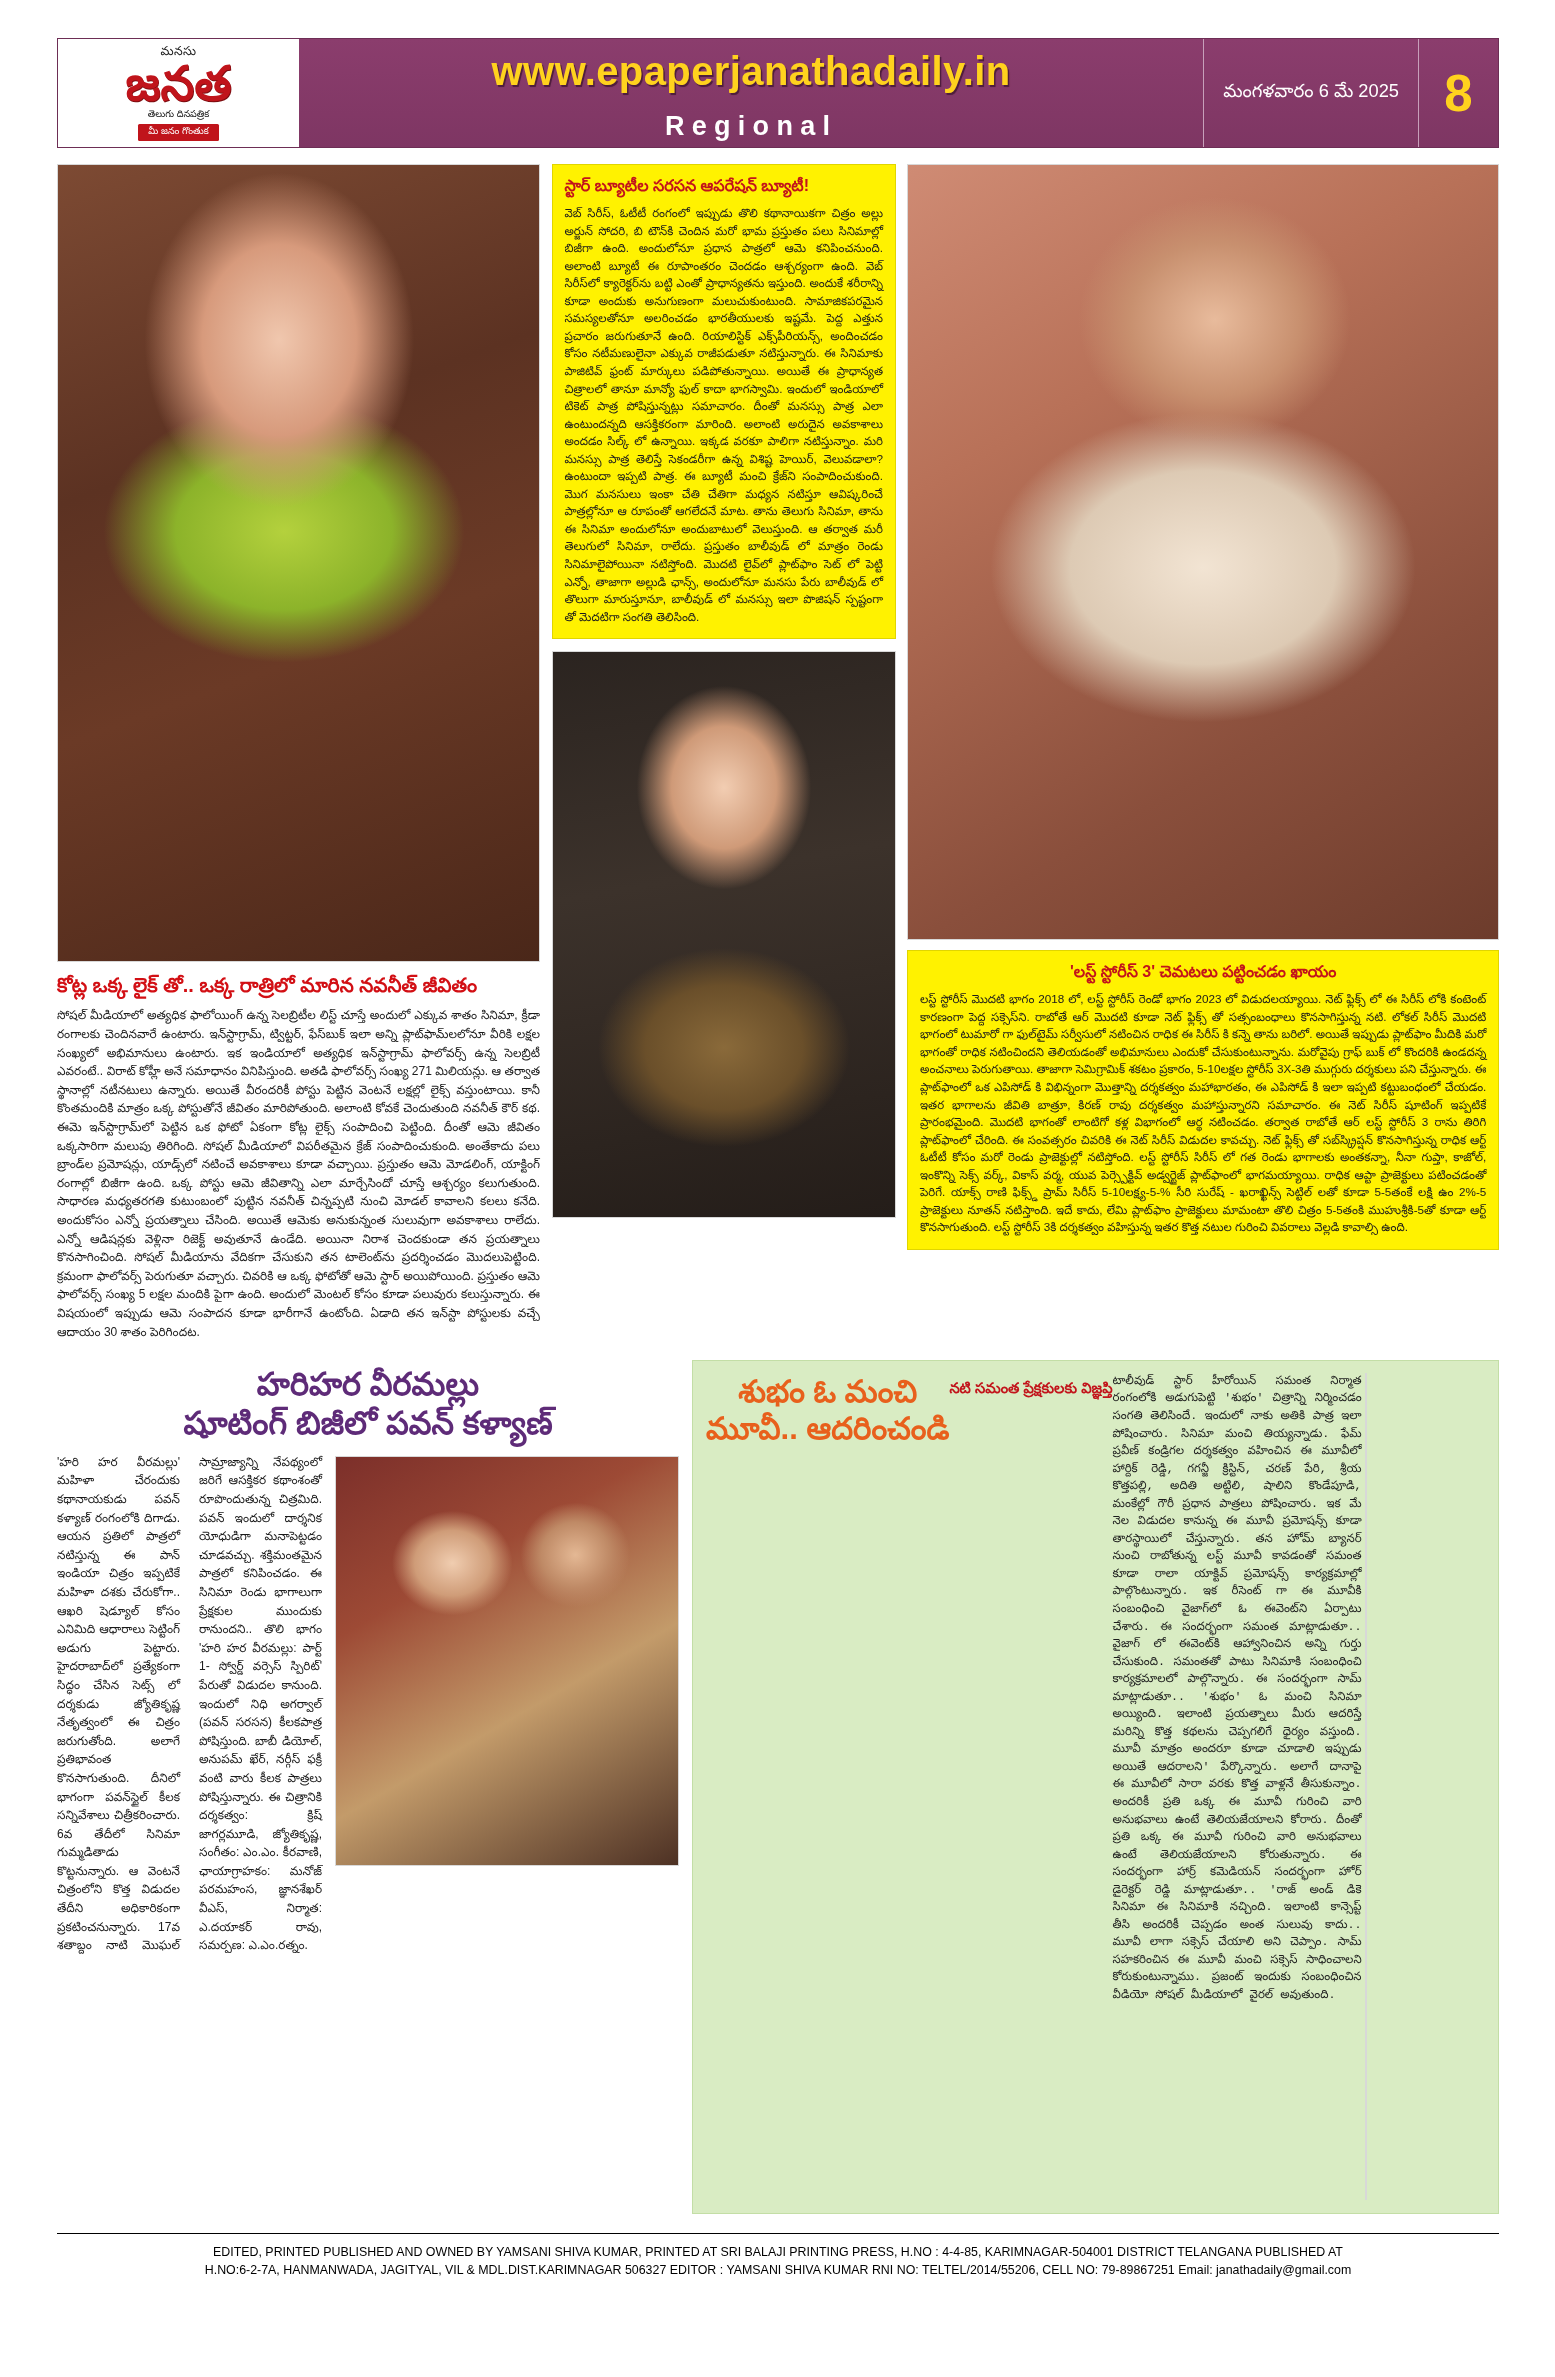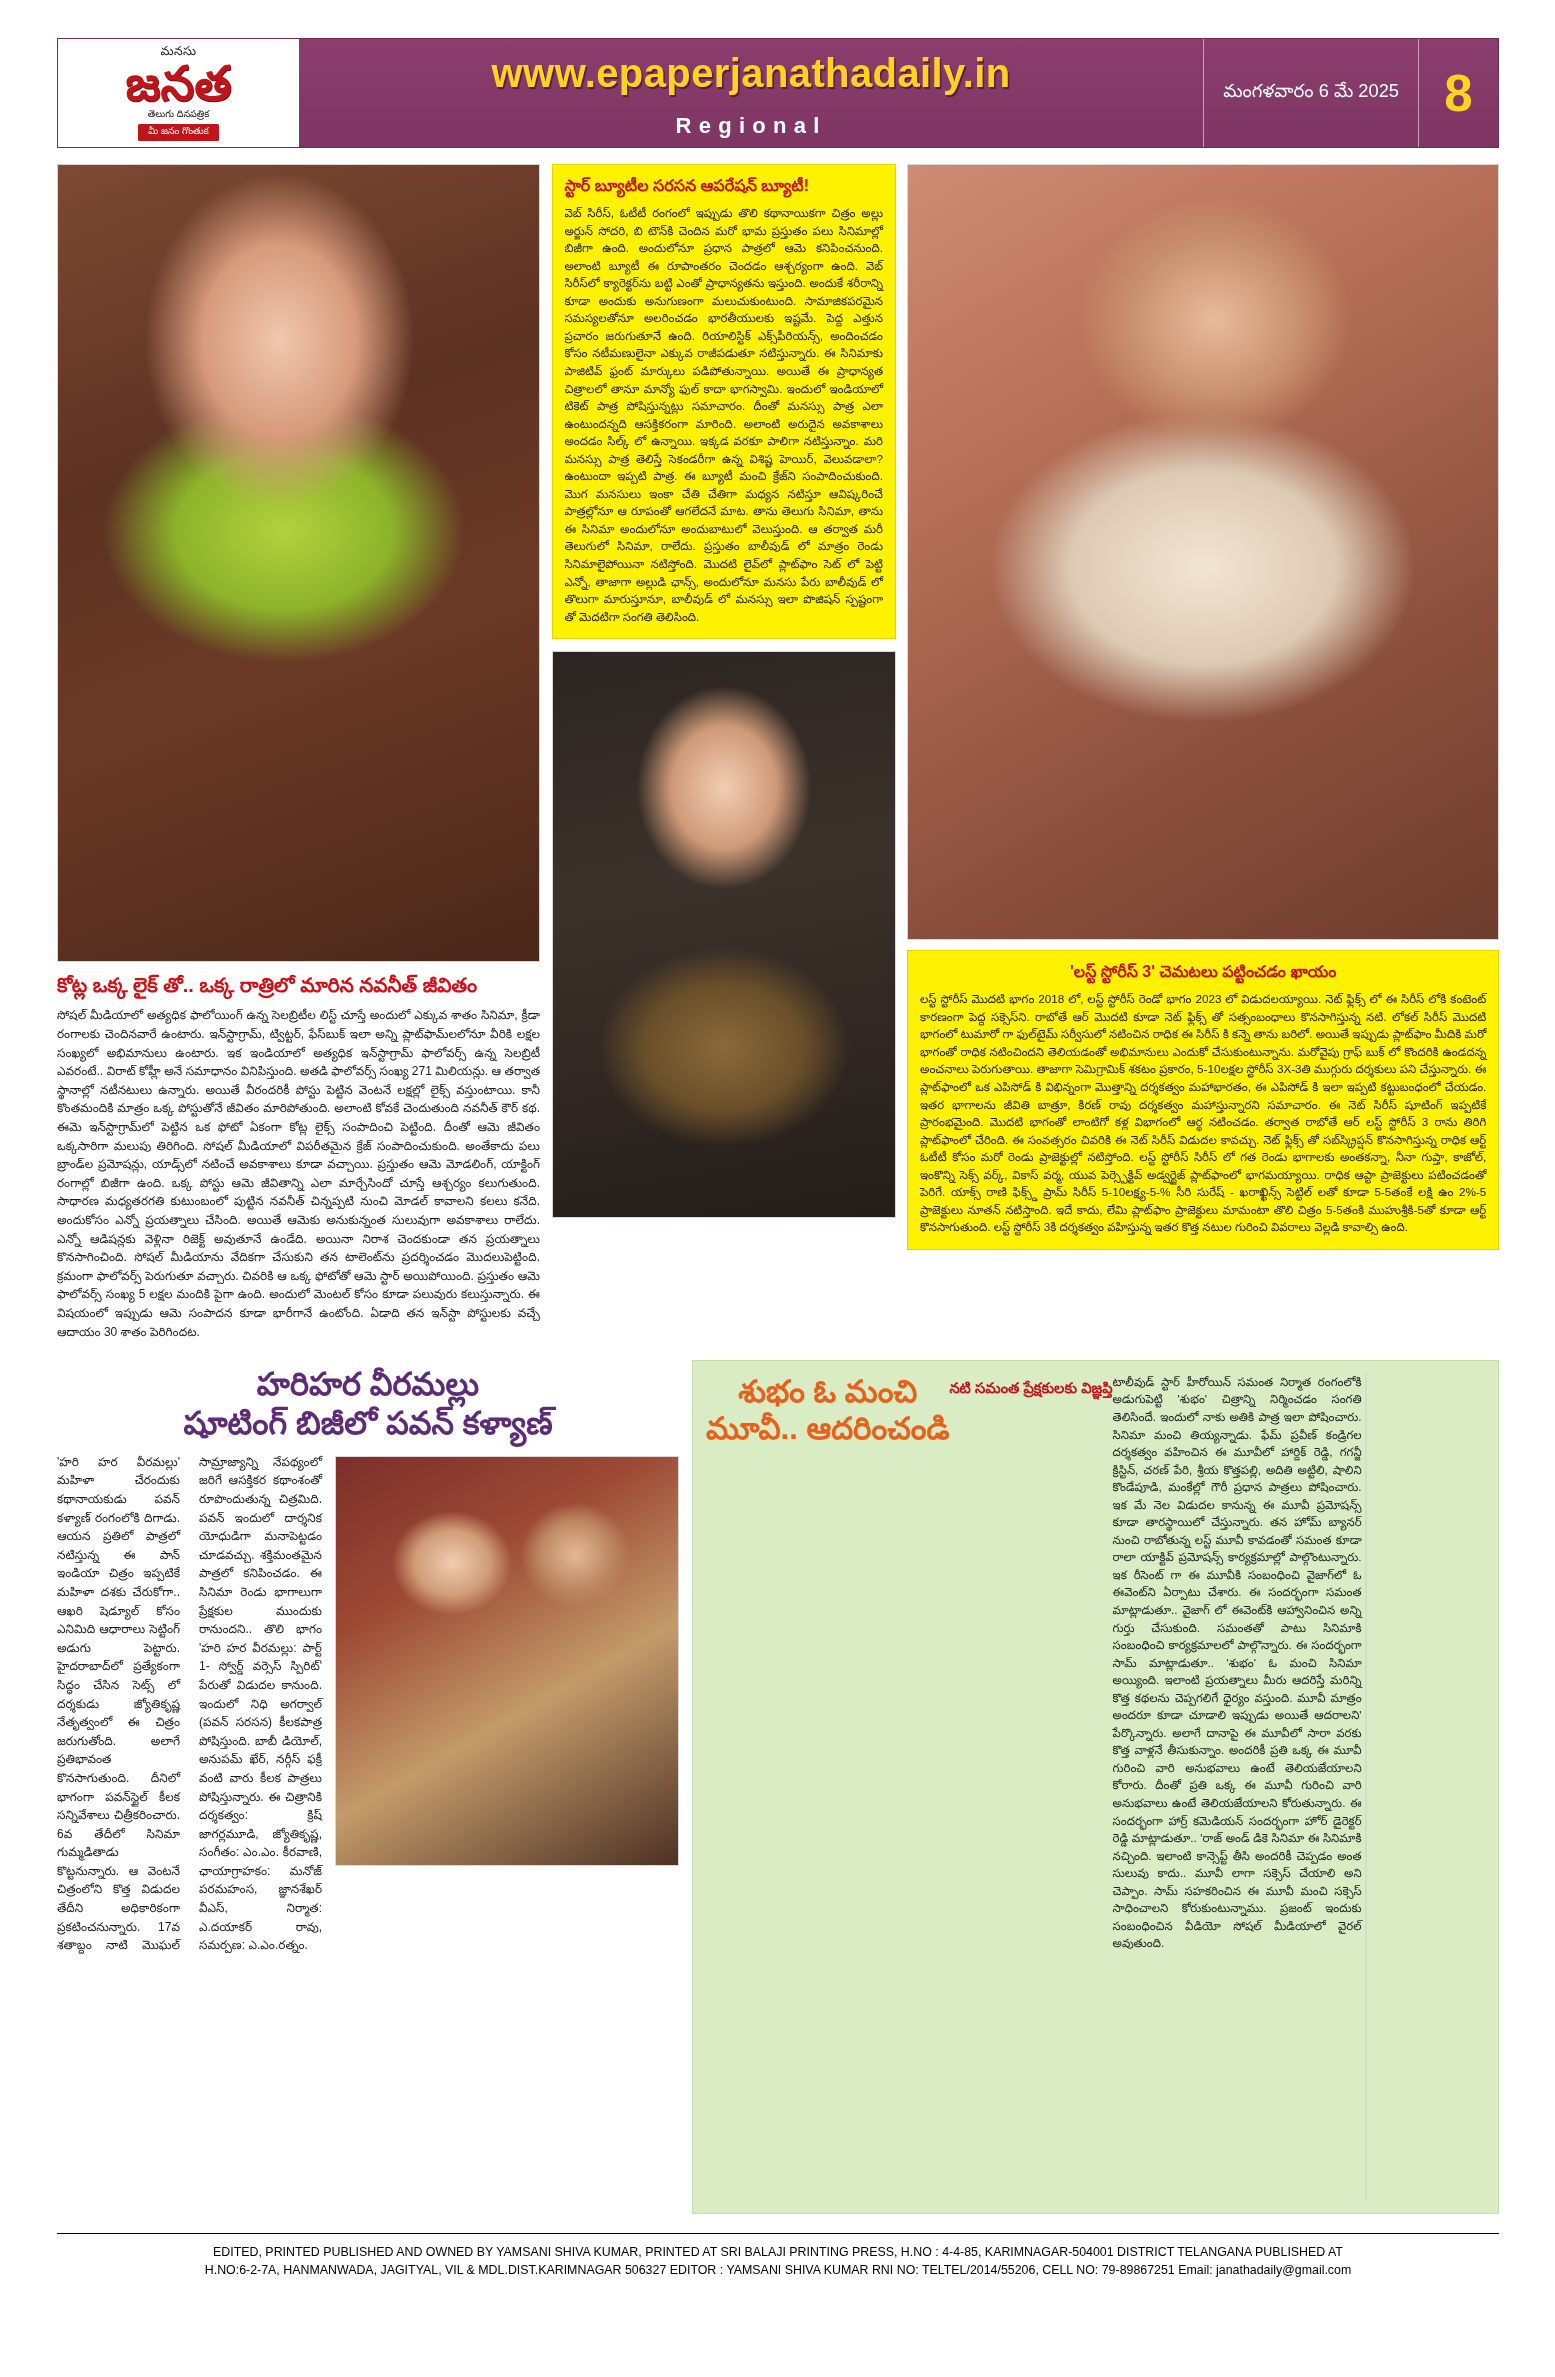--- a/index.html
+++ b/index.html
@@ -75,21 +75,21 @@
   .mast-url {
     color: #ffd21e;
     font-size: 40px;
     font-weight: bold;
     letter-spacing: 0.4px;
     text-shadow: 1.5px 1.5px 0.7px #4e1d3c;
     font-family: "Liberation Sans", sans-serif;
   }
   .mast-section {
     color: #ffffff;
-    font-size: 22px;
+    font-size: 27px;
     font-weight: bold;
     letter-spacing: 7.3px;
     margin-top: 17px;
   }
   .mast-date {
     color: #ffffff;
     font-size: 18.3px;
     display: flex;
     align-items: center;
     padding: 0 19px;
@@ -232,21 +232,21 @@
     text-align: center;
     line-height: 1.2;
   }
   .sub-green {
     color: #c2141b;
     font-size: 14.6px;
     font-weight: bold;
     text-align: center;
     margin: 7.3px 0 8.8px 0;
   }
-  .green-body { display: flex; gap: 3px; }
+  .green-body { display: flex; gap: 3px; font-family: Liberation Mono, monospace; }
   .green-body .col-text { width: 249px; font-size: 11.7px; line-height: 1.5; text-align: justify; color:#1b1b1b;}
   .green-body .col-photo { flex: 1; }
 
   
   .footer {
     margin: 19px 57px 0 57px;
     border-top: 1.5px solid #000;
     padding-top: 8.8px;
     font-size: 12.4px;
     line-height: 1.5;

